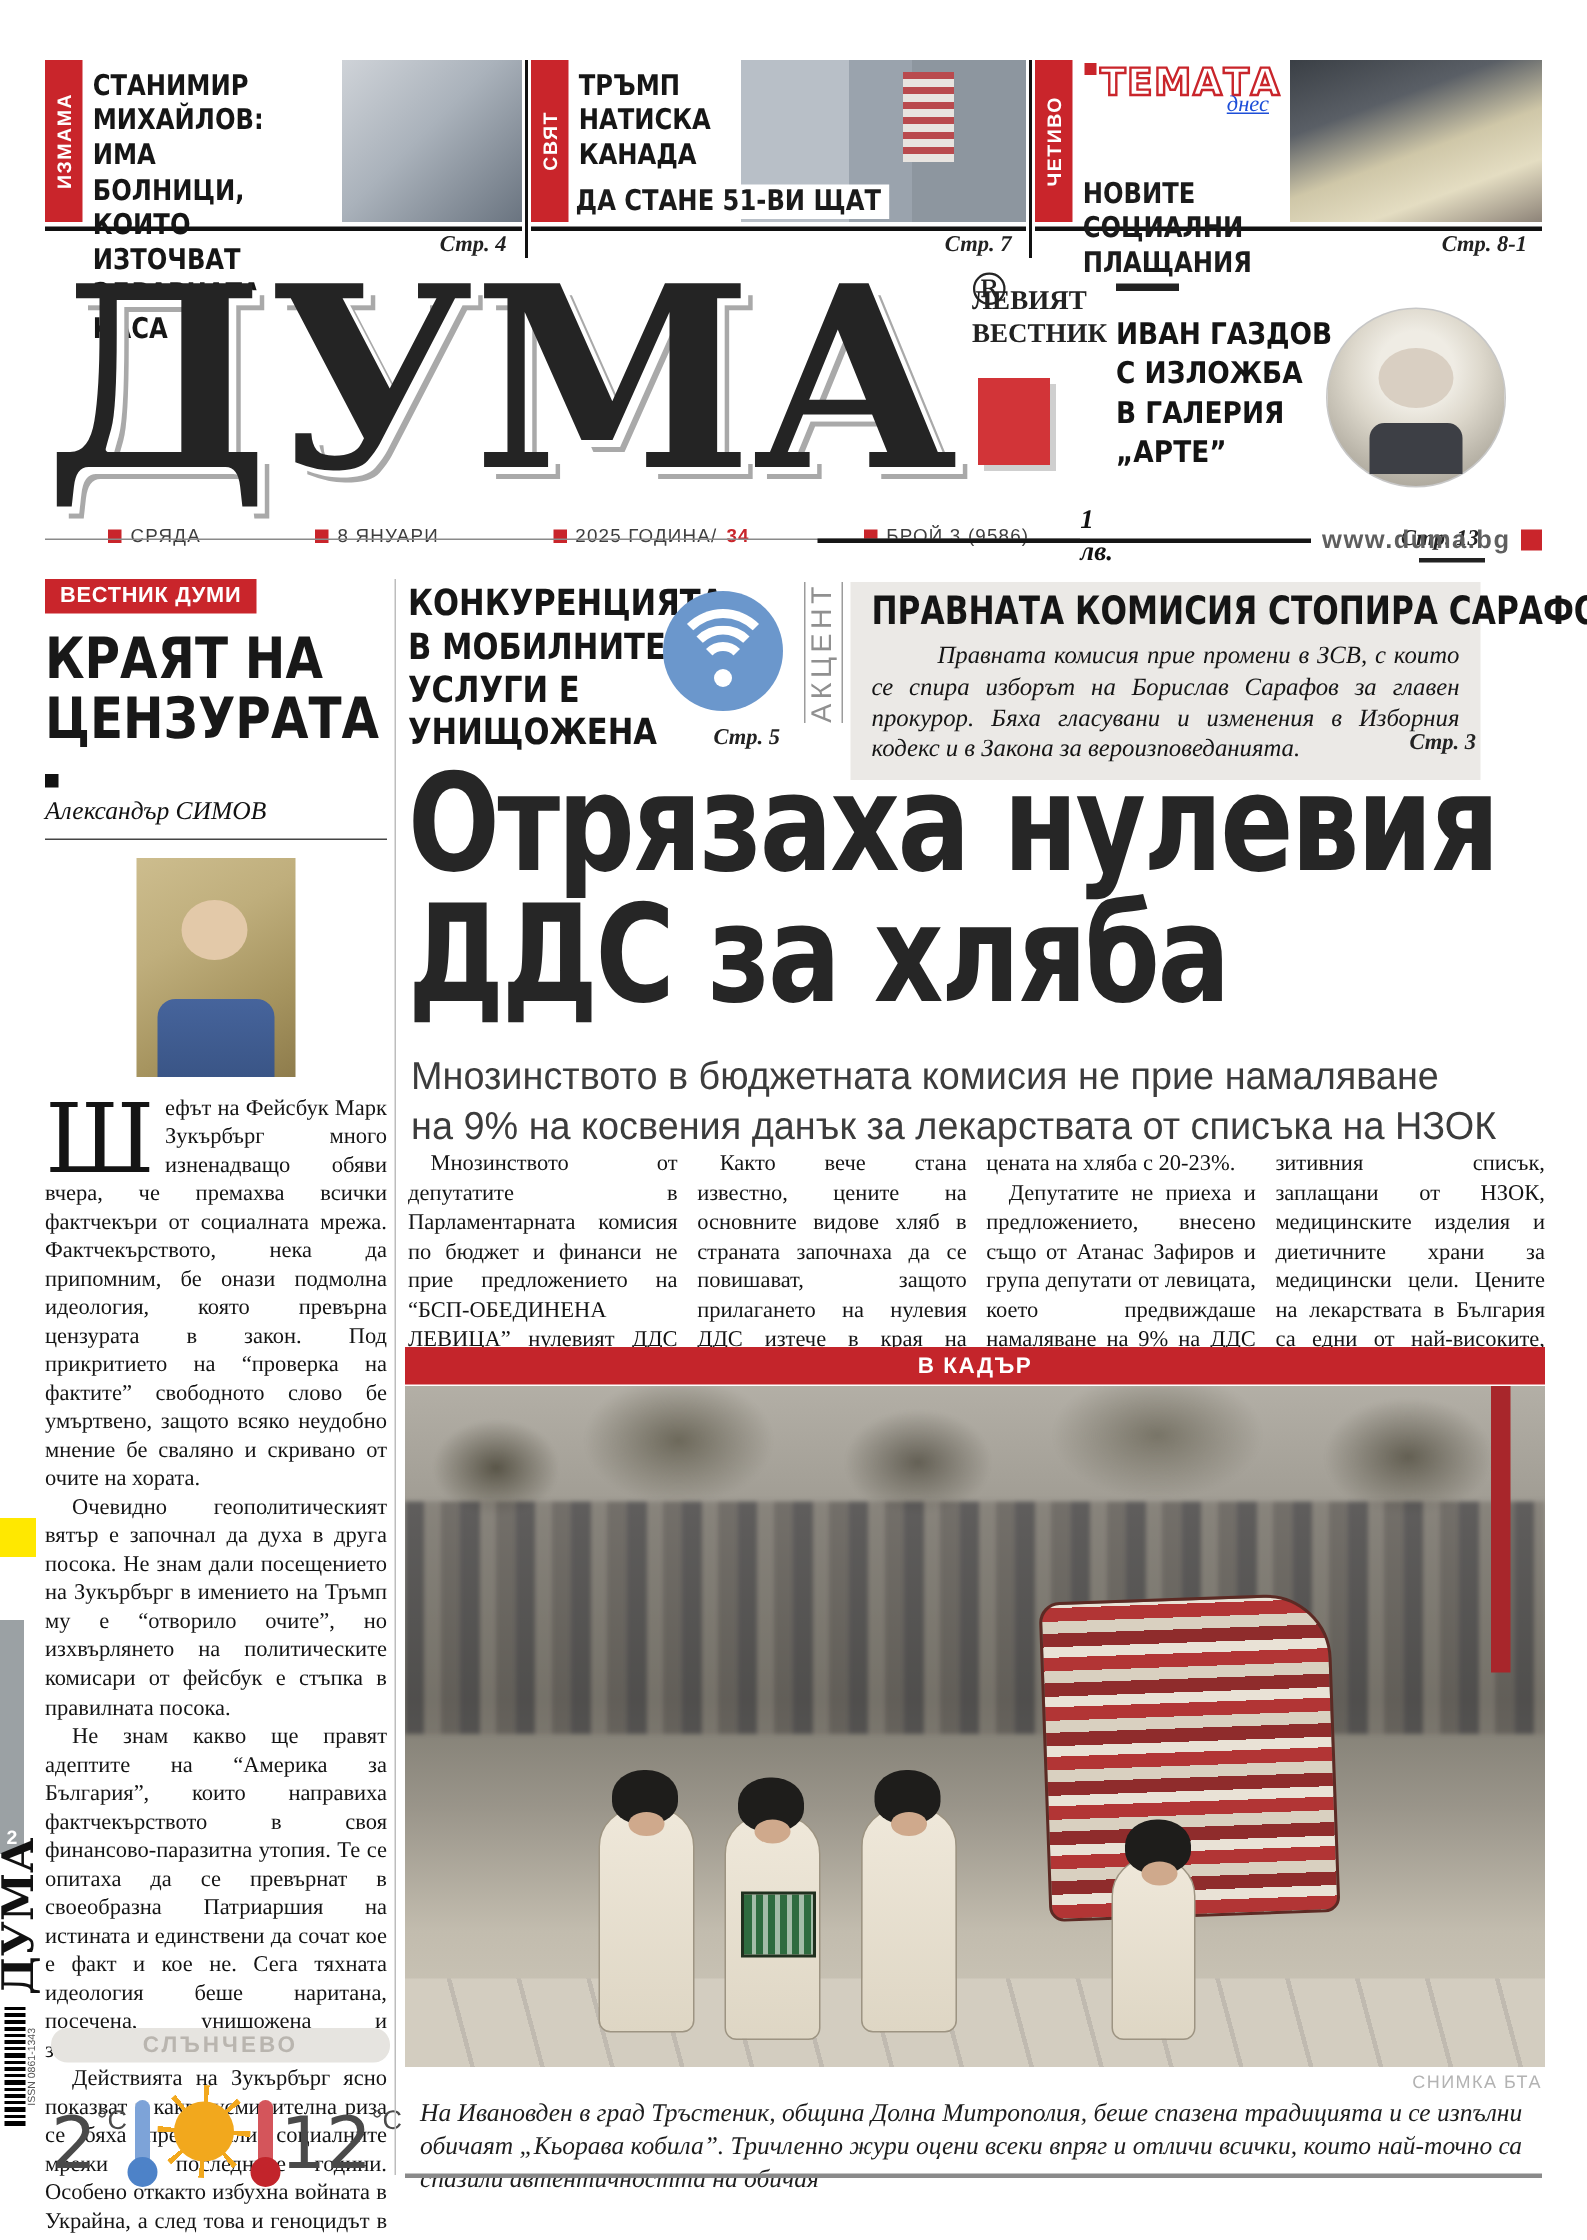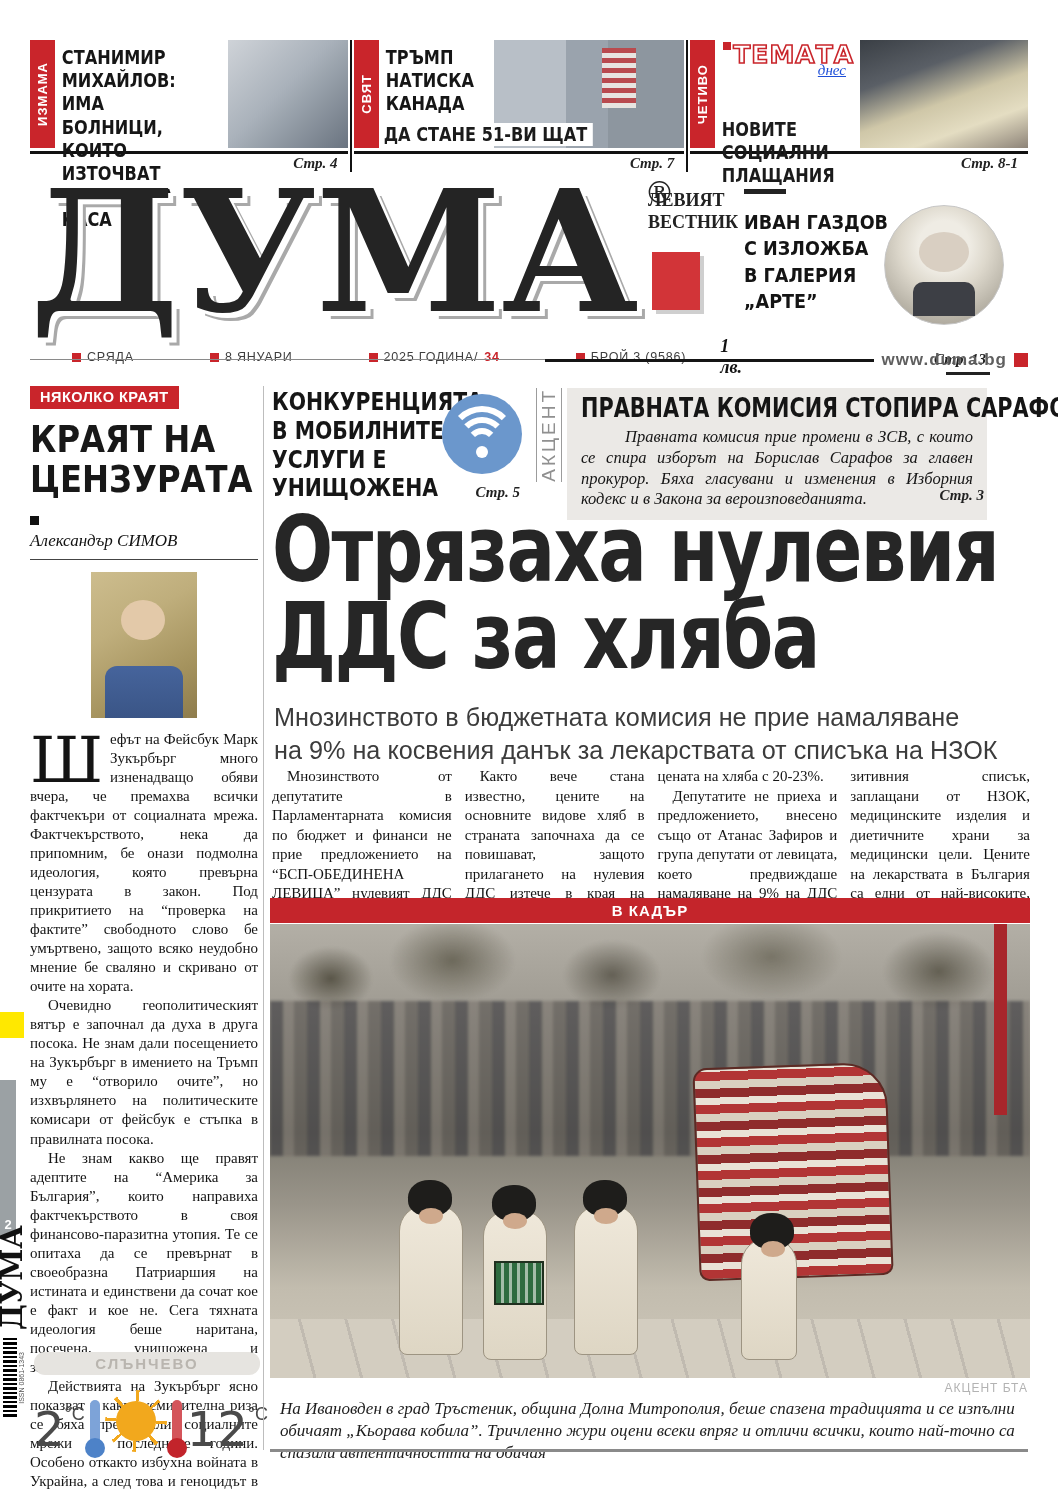--- a/index.html
+++ b/index.html
@@ -298,21 +298,21 @@
     </div>
   <div class="edge-duma">
       <span class="vtext">ДУМА</span>
     </div>
   <div class="edge-barcode"></div>
   <div class="edge-issn">
       <span class="vtext">ISSN 0861-1343</span>
     </div>
 
   <div class="opinion">
-    <div class="op-label">НЯКОЛКО КРАЯТ</div>
+    <div class="op-label">ВЕСТНИК ДУМИ</div>
     <div class="op-title cond pre">КРАЯТ НА
 ЦЕНЗУРАТА</div>
     <div class="op-sq"></div>
     <div class="op-author">Александър СИМОВ</div>
     <div class="op-rule"></div>
     <div class="op-photo"></div>
     <div class="op-body">
       <p class="first"><span class="dropcap">Ш</span><span>ефът на Фейсбук Марк Зукърбърг много изненадващо обяви вчера, че премахва всички фактчекъри от социалната мрежа. Фактчекърството, нека да припомним, бе онази подмолна идеология, която превърна цензурата в закон. Под прикритието на “проверка на фактите” свободното слово бе умъртвено, защото всяко неудобно мнение бе сваляно и скривано от очите на хората.</span></p>
       <p>Очевидно геополитическият вятър е започнал да духа в друга посока. Не знам дали посещението на Зукърбърг в имението на Тръмп му е “отворило очите”, но изхвърлянето на политическите комисари от фейсбук е стъпка в правилната посока.</p>
       <p>Не знам какво ще правят адептите на “Америка за България”, които направиха фактчекърството в своя финансово-паразитна утопия. Те се опитаха да се превърнат в своеобразна Патриаршия на истината и единствени да сочат кое е факт и кое не. Сега тяхната идеология беше наритана, посечена, унищожена и заклеймена.</p>
@@ -387,17 +387,17 @@
     <div class="ph-crowd"></div>
     <div class="ph-flag"></div>
     <div class="ph-horse"></div>
     <div class="ph-ground"></div>
     <div class="kid k1"></div>
     <div class="kid k2"></div>
     <div class="accordion"></div>
     <div class="kid k3"></div>
     <div class="kid k4"></div>
   </div>
-  <div class="credit">АКЦЕНТ БТА</div>
+  <div class="credit">СНИМКА БТА</div>
   <div class="caption">На Ивановден в град Тръстеник, община Долна Митрополия, беше спазена традицията и се изпълни обичаят „Кьорава кобила”. Тричленно жури оцени всеки впряг и отличи всички, които най-точно са спазили автентичността на обичая</div>
   <div class="bottom-rule"></div>
 
 </div>
 
 </body></html>

